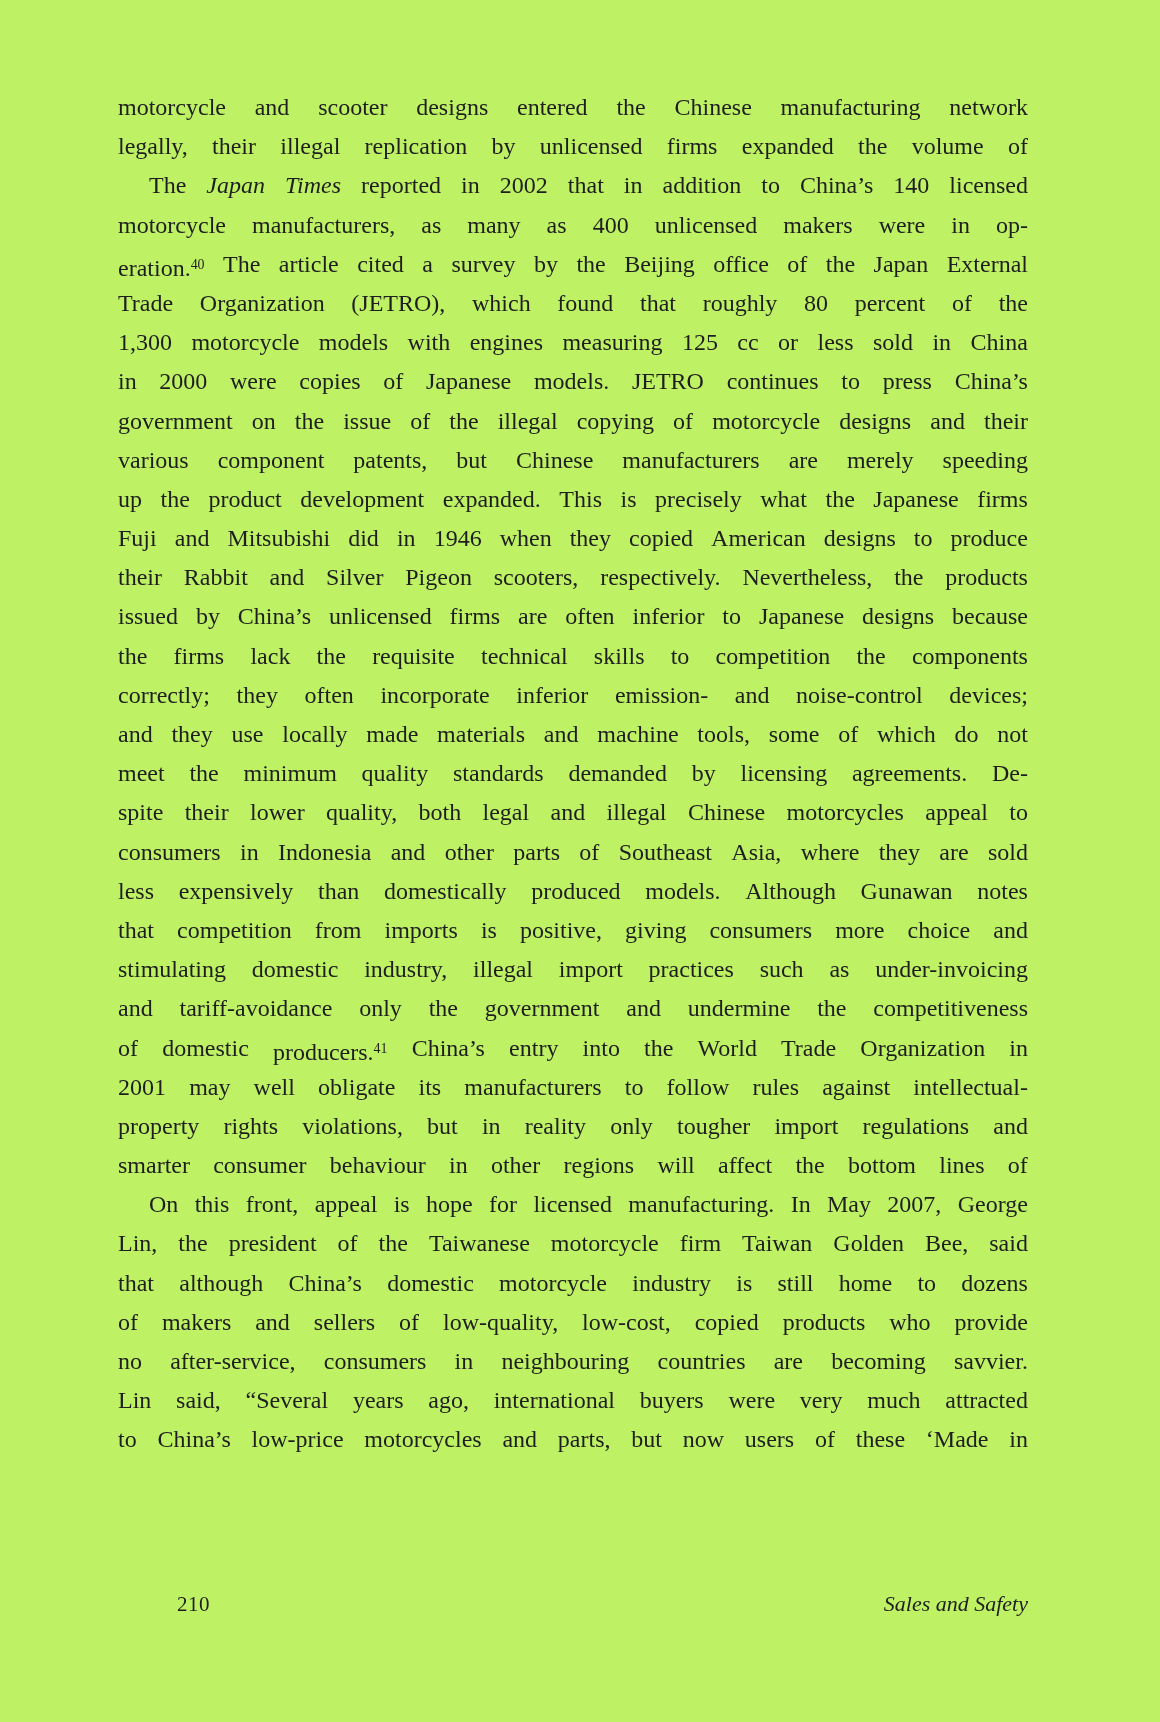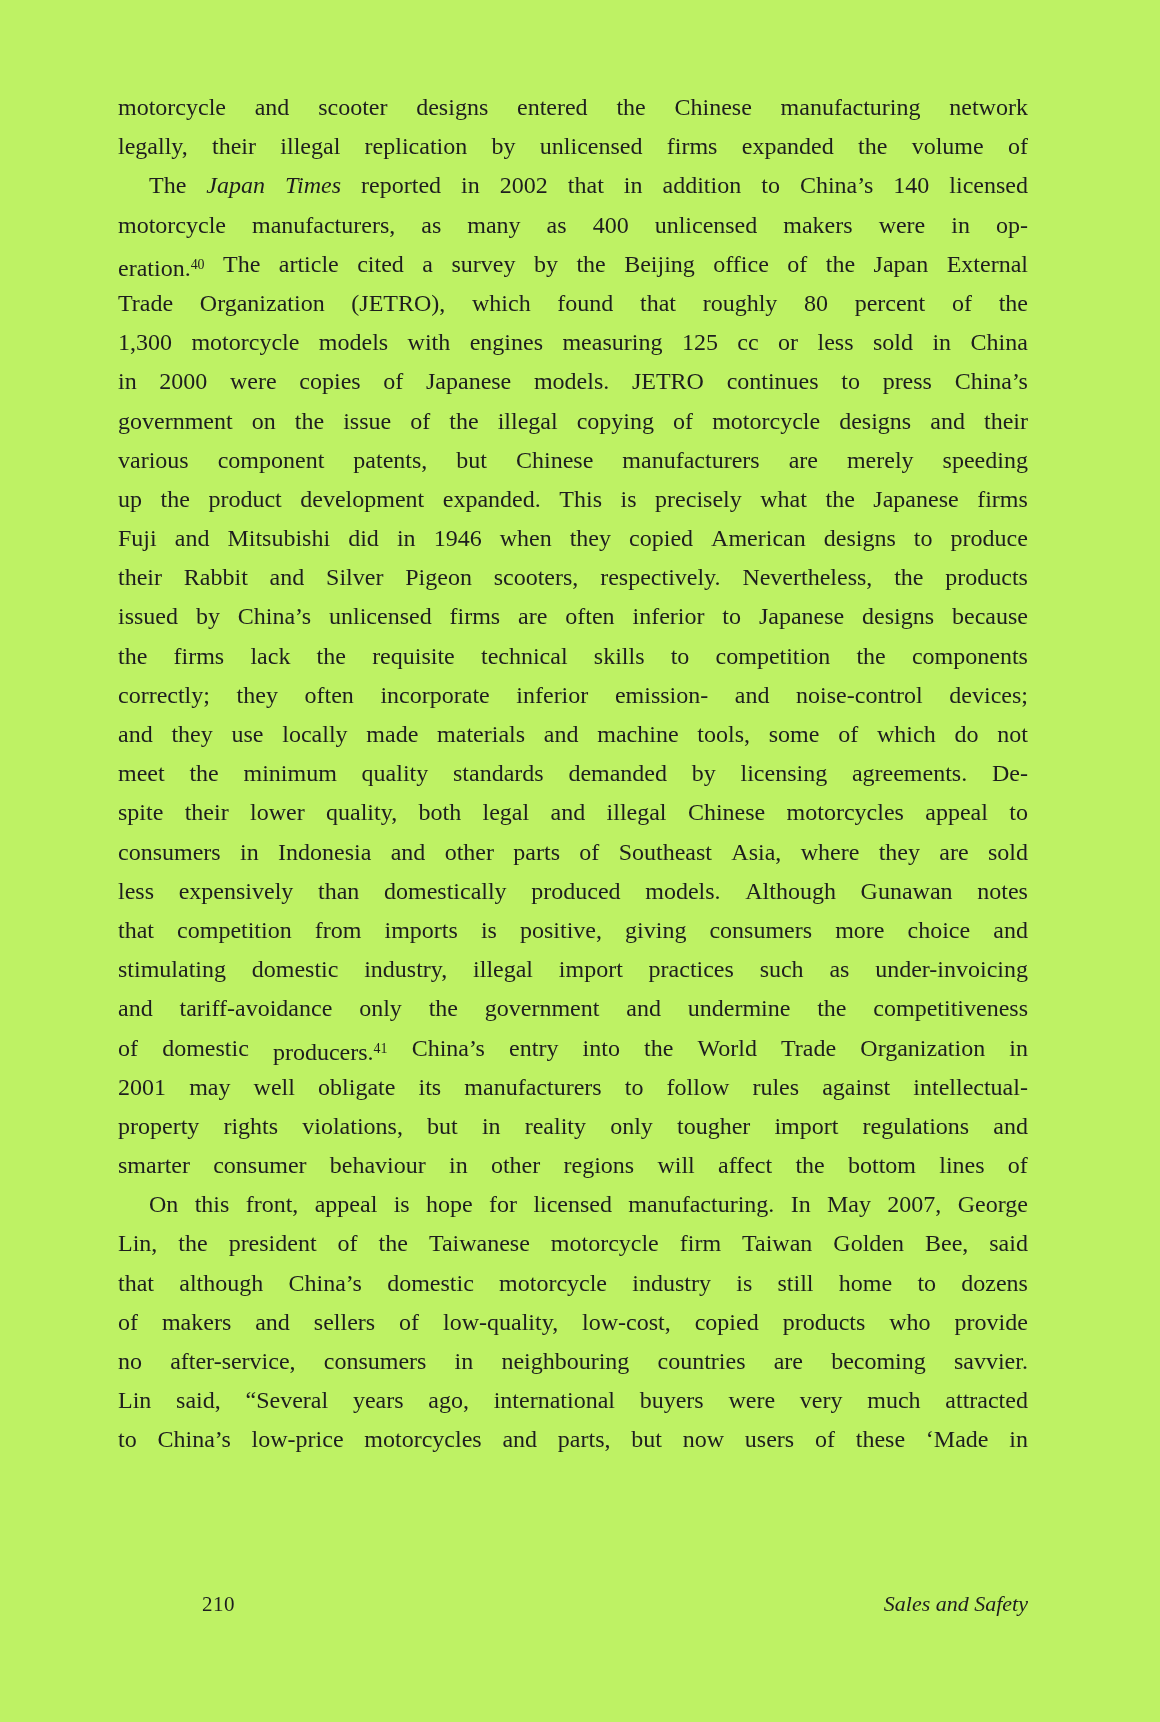--- a/index.html
+++ b/index.html
@@ -41,21 +41,21 @@
     left: 118px;
     top: 1589px;
     width: 910px;
     display: flex;
     justify-content: space-between;
     align-items: baseline;
     line-height: 30px;
   }
   .folio {
     font-size: 21px;
-    margin-left: 84px;
+    margin-left: 59px;
     letter-spacing: 0.5px;
   }
   .running-title {
     font-size: 22px;
     font-style: italic;
     font-family: Liberation Serif, serif;
   }
 </style>
 </head>
 <body>

